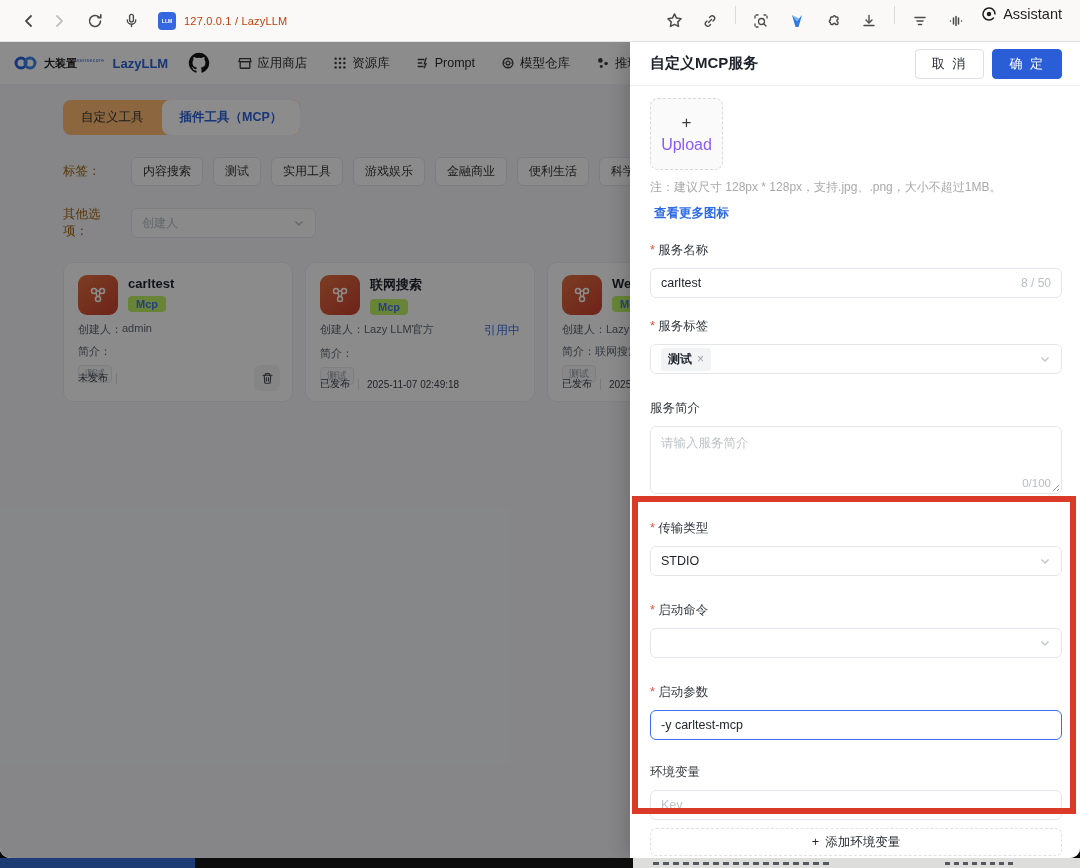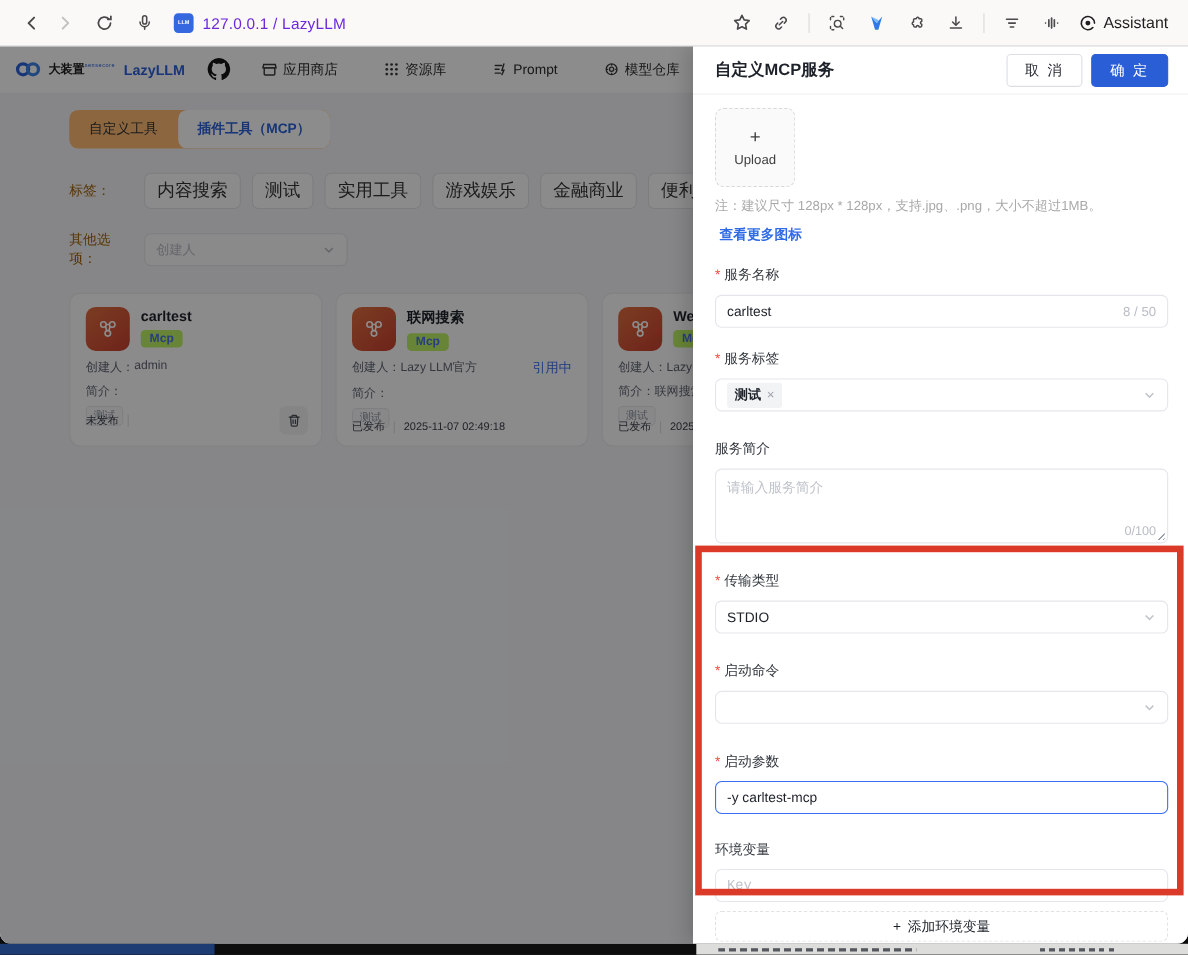--- a/index.html
+++ b/index.html
@@ -13,49 +13,49 @@
   
   .browser-bar { position:absolute; top:0; left:0; right:0; height:42px; background:#faf9f8;
     border-bottom:1px solid #e4e2e0; display:flex; align-items:center; padding:0 14px; z-index:30; }
   .bicon { width:30px; height:30px; display:flex; align-items:center; justify-content:center;
     border-radius:6px; color:#4a4a4a; flex:0 0 auto; }
   .bicon svg { display:block; }
   .bicon.disabled { color:#c2c1bf; }
   .favicon { width:18px; height:18px; border-radius:4px; background:#3467e0; margin:0 8px 0 12px;
     display:flex; align-items:center; justify-content:center; }
   .favicon span { color:#fff; font-size:5px; font-weight:bold; }
-  .url-text { font-size:14px; color:#6d28d9; letter-spacing:.2px; }
-  .bar-right { margin-left:auto; display:flex; align-items:center; gap:6px; }
+  .url-text { font-size:11px; color:#c2410c; letter-spacing:.2px; }
+  .bar-right { margin-left:auto; display:flex; align-items:flex-start; gap:6px; }
   .vdiv { width:1px; height:18px; background:#dcdad8; margin:0 4px; }
   .assistant { display:flex; align-items:center; gap:6px; font-size:14.5px; color:#1f1f1f; padding:0 4px; }
 
   
   .app { position:absolute; top:42px; left:0; right:0; bottom:0; background:#f4f5f7; }
   .app-header { height:42px; background:#fff; display:flex; align-items:center; padding:0 14px; }
   .brand { display:flex; align-items:center; gap:6px; }
   .brand-cn { display:flex; line-height:1; }
   .brand-cn b { font-size:11px; color:#222; }
   .brand-cn i { font-style:normal; font-size:5px; color:#2a62d9; letter-spacing:.5px; }
   .brand-product { font-size:13px; font-weight:bold; color:#2a62d9; margin-left:2px; }
   .gh { margin-left:20px; }
-  .nav { display:flex; align-items:center; gap:42px; margin-left:28px; }
+  .nav { display:flex; align-items:center; gap:26px; margin-left:28px; }
   .nav-item { display:flex; align-items:center; gap:5px; font-size:12.5px; color:#2b2b2b; cursor:pointer; white-space:nowrap; }
   .nav-item svg { color:#3a3a3a; }
   .avatar-peek { width:16px; height:26px; border-radius:13px 0 0 13px; background:#d86a3f; margin-left:8px; }
 
   
   .content { padding:16px 0 0 63px; }
   .tabstrip { display:inline-flex; background:#fdba74; border-radius:8px; overflow:hidden; }
   .tab { padding:9px 18px; font-size:12.5px; color:#333; cursor:pointer; border-radius:8px; }
   .tab.active { background:#fff; color:#2a62d9; font-weight:bold; }
 
   .filter-row { display:flex; align-items:center; margin-top:22px; gap:10px; }
   .filter-label { font-size:12.5px; color:#a16207; width:58px; flex:0 0 auto; }
   .tag-chip { background:#fdfdfd; border:1px solid #e2e4e8; border-radius:6px; padding:5px 11px;
-    font-size:16px; color:#333; cursor:pointer; white-space:nowrap; }
+    font-size:12px; color:#333; cursor:pointer; white-space:nowrap; }
   .creator-select { width:185px; height:30px; background:#fbfbfc; border:1px solid #e5e6ea; border-radius:6px;
     display:flex; align-items:center; padding:0 10px; color:#b7bbc2; font-size:12px; }
   .creator-select .chev { margin-left:auto; color:#b7bbc2; }
 
   .cards { display:flex; gap:12px; margin-top:22px; }
   .card { width:230px; height:140px; background:#fdfdfd; border:1px solid #ececee; border-radius:10px;
     padding:12px 14px; position:relative; flex:0 0 auto; }
   .card-top { display:flex; gap:10px; }
   .card-icon { width:40px; height:40px; border-radius:9px; background:linear-gradient(140deg,#e0703f,#c94030);
     display:flex; align-items:center; justify-content:center; flex:0 0 auto; }
@@ -83,21 +83,21 @@
   .drawer-actions { margin-left:auto; display:flex; gap:8px; }
   .btn { height:30px; border-radius:4px; font-size:13px; display:flex; align-items:center; justify-content:center;
     padding:0 16px; cursor:pointer; letter-spacing:2px; }
   .btn.ghost { background:#fff; border:1px solid #dcdee3; color:#1d2129; }
   .btn.primary { background:#2a5ed6; border:1px solid #2a5ed6; color:#fff; }
   .drawer-body { padding:12px 18px 0 20px; position:relative; }
 
   .upload-box { width:73px; height:72px; border:1px dashed #d9d9d9; border-radius:8px; background:#fafafa;
     display:flex; flex-direction:column; align-items:center; justify-content:center; gap:5px; cursor:pointer; }
   .upload-box .plus { font-size:17px; color:#3b3b3b; line-height:1; }
-  .upload-box .ulabel { font-size:12px; color:#404040; }
+  .upload-box .ulabel { font-size:16px; color:#8b5cf6; }
   .upload-note { font-size:12px; color:#a9a9a9; margin-top:9px; }
   .more-link { font-size:12.5px; color:#2f6be6; font-weight:bold; margin:9px 0 0 4px; display:inline-block; cursor:pointer; }
 
   .f-label { font-size:12.5px; color:#33383f; margin-top:20px; margin-bottom:9px; }
   .req::before { content:"* "; color:#f24b40; }
   .f-input { height:30px; border:1px solid #e5e6eb; border-radius:6px; display:flex; align-items:center;
     padding:0 10px; background:#fff; }
   .f-input input { border:none; outline:none; flex:1; font-size:12.5px; color:#1d2129; background:transparent;
     font-family:inherit; min-width:0; }
   .counter { font-size:12px; color:#b9bdc4; margin-left:8px; white-space:nowrap; }
@@ -107,21 +107,21 @@
   .chev { color:#c0c4cb; margin-left:auto; flex:0 0 auto; }
   .f-select { cursor:pointer; }
   .f-textarea { position:relative; border:1px solid #e5e6eb; border-radius:6px; height:68px; }
   .f-textarea textarea { width:100%; height:100%; border:none; outline:none; resize:none; padding:8px 10px;
     font-size:12.5px; font-family:inherit; color:#be185d; background:transparent; }
   .f-textarea textarea::placeholder, .f-input input::placeholder { color:#bfc3ca; }
   .ta-counter { position:absolute; right:10px; bottom:4px; font-size:11.5px; color:#b9bdc4; }
   .ta-resize { position:absolute; right:2px; bottom:2px; width:9px; height:9px;
     background:repeating-linear-gradient(135deg,transparent 0 2px,#9aa0a8 2px 3px); clip-path:polygon(100% 0,100% 100%,0 100%); cursor:nwse-resize; }
   .focused { border:1.5px solid #3b6ef0; }
-  .env-row { display:flex; gap:24px;font-family:Liberation Mono, monospace; }
+  .env-row { display:flex; gap:24px; }
   .env-row .f-input { flex:1; }
   .add-env { margin-top:8px; height:28px; border:1px dashed #e0e2e6; border-radius:6px; display:flex;
     align-items:center; justify-content:center; gap:6px; font-size:12.5px; color:#1d2129; cursor:pointer; background:#fff; }
 
   
   .red-box { position:absolute; left:632px; top:454px; width:444px; height:318px;
     border:6px solid #dc3a28; z-index:40; pointer-events:none; }
 
   
   .bottom-strip { position:absolute; left:0; right:0; bottom:0; height:10px; background:#0d0d0d; }

